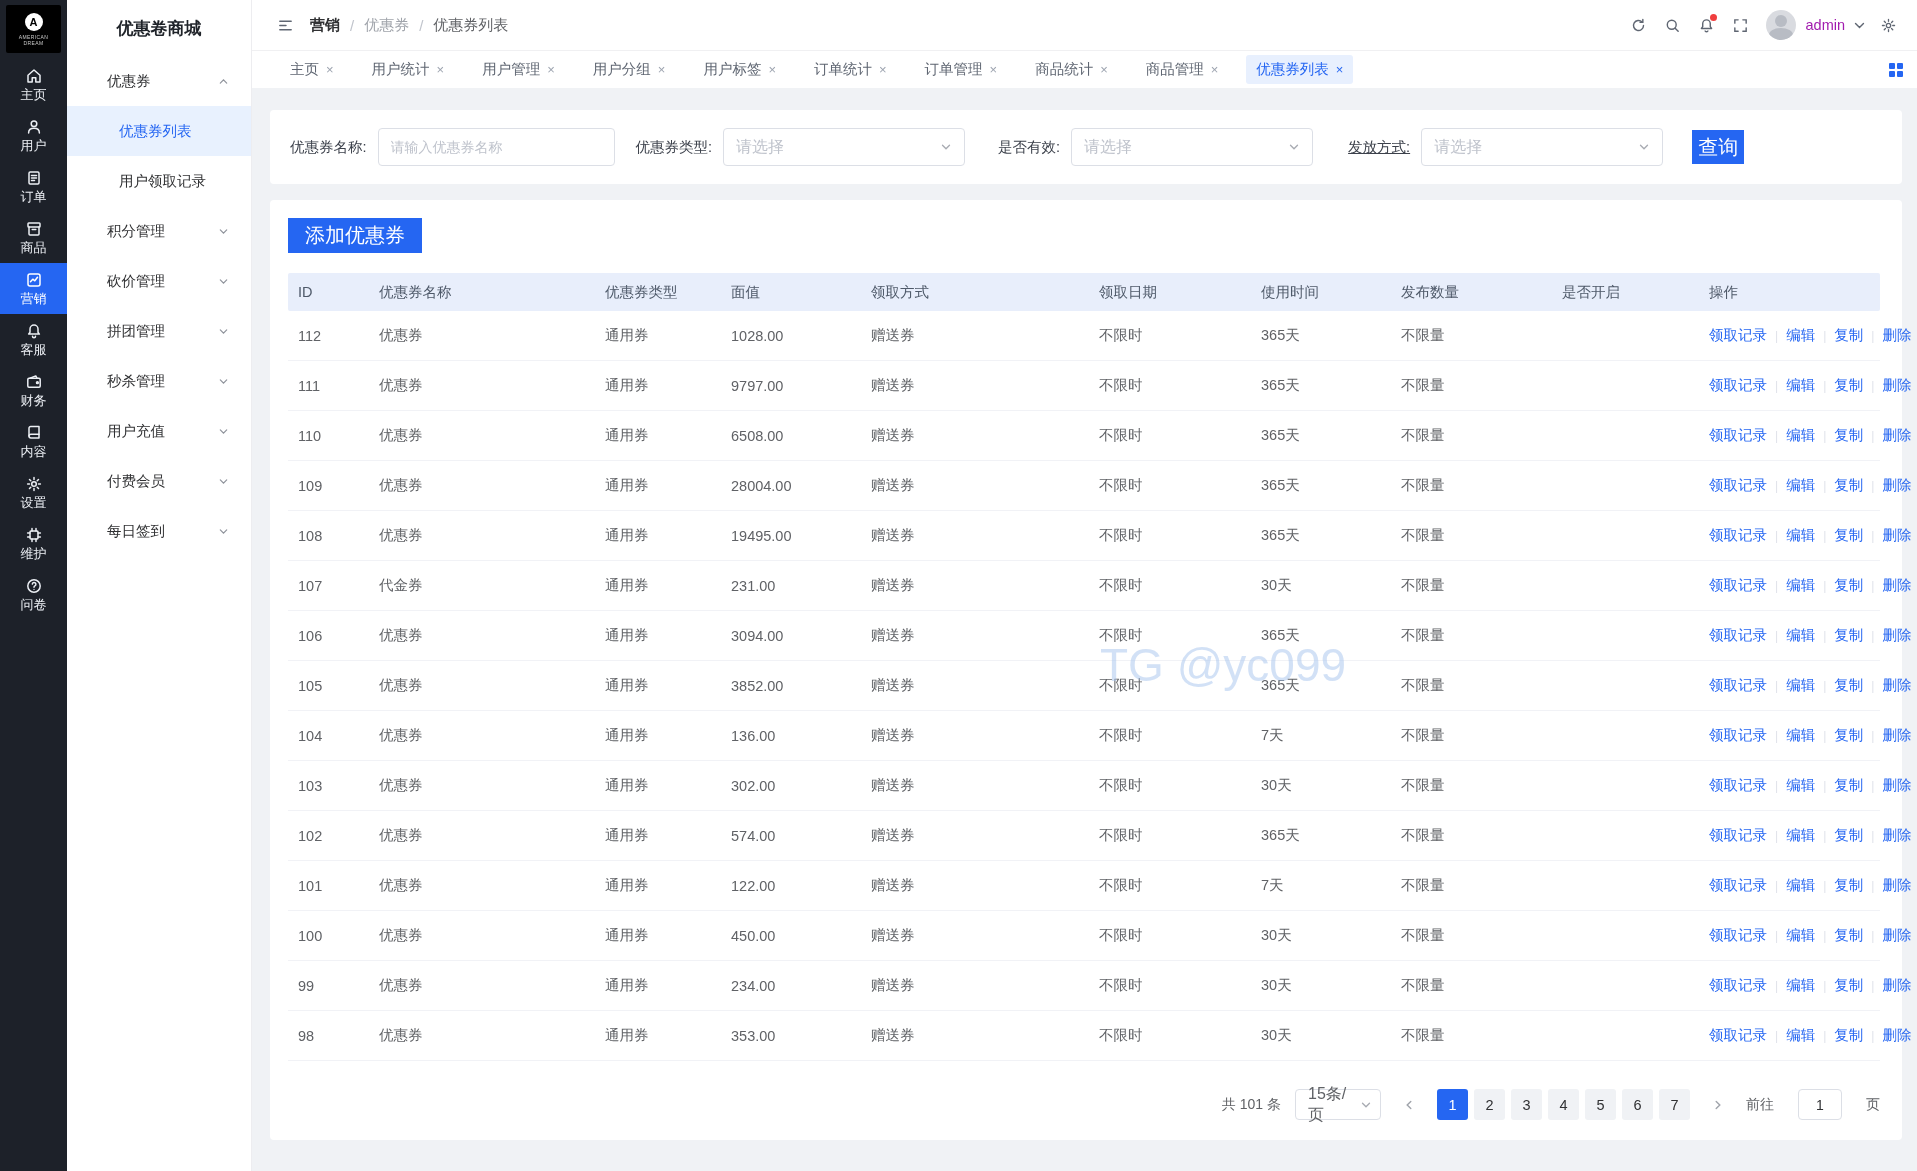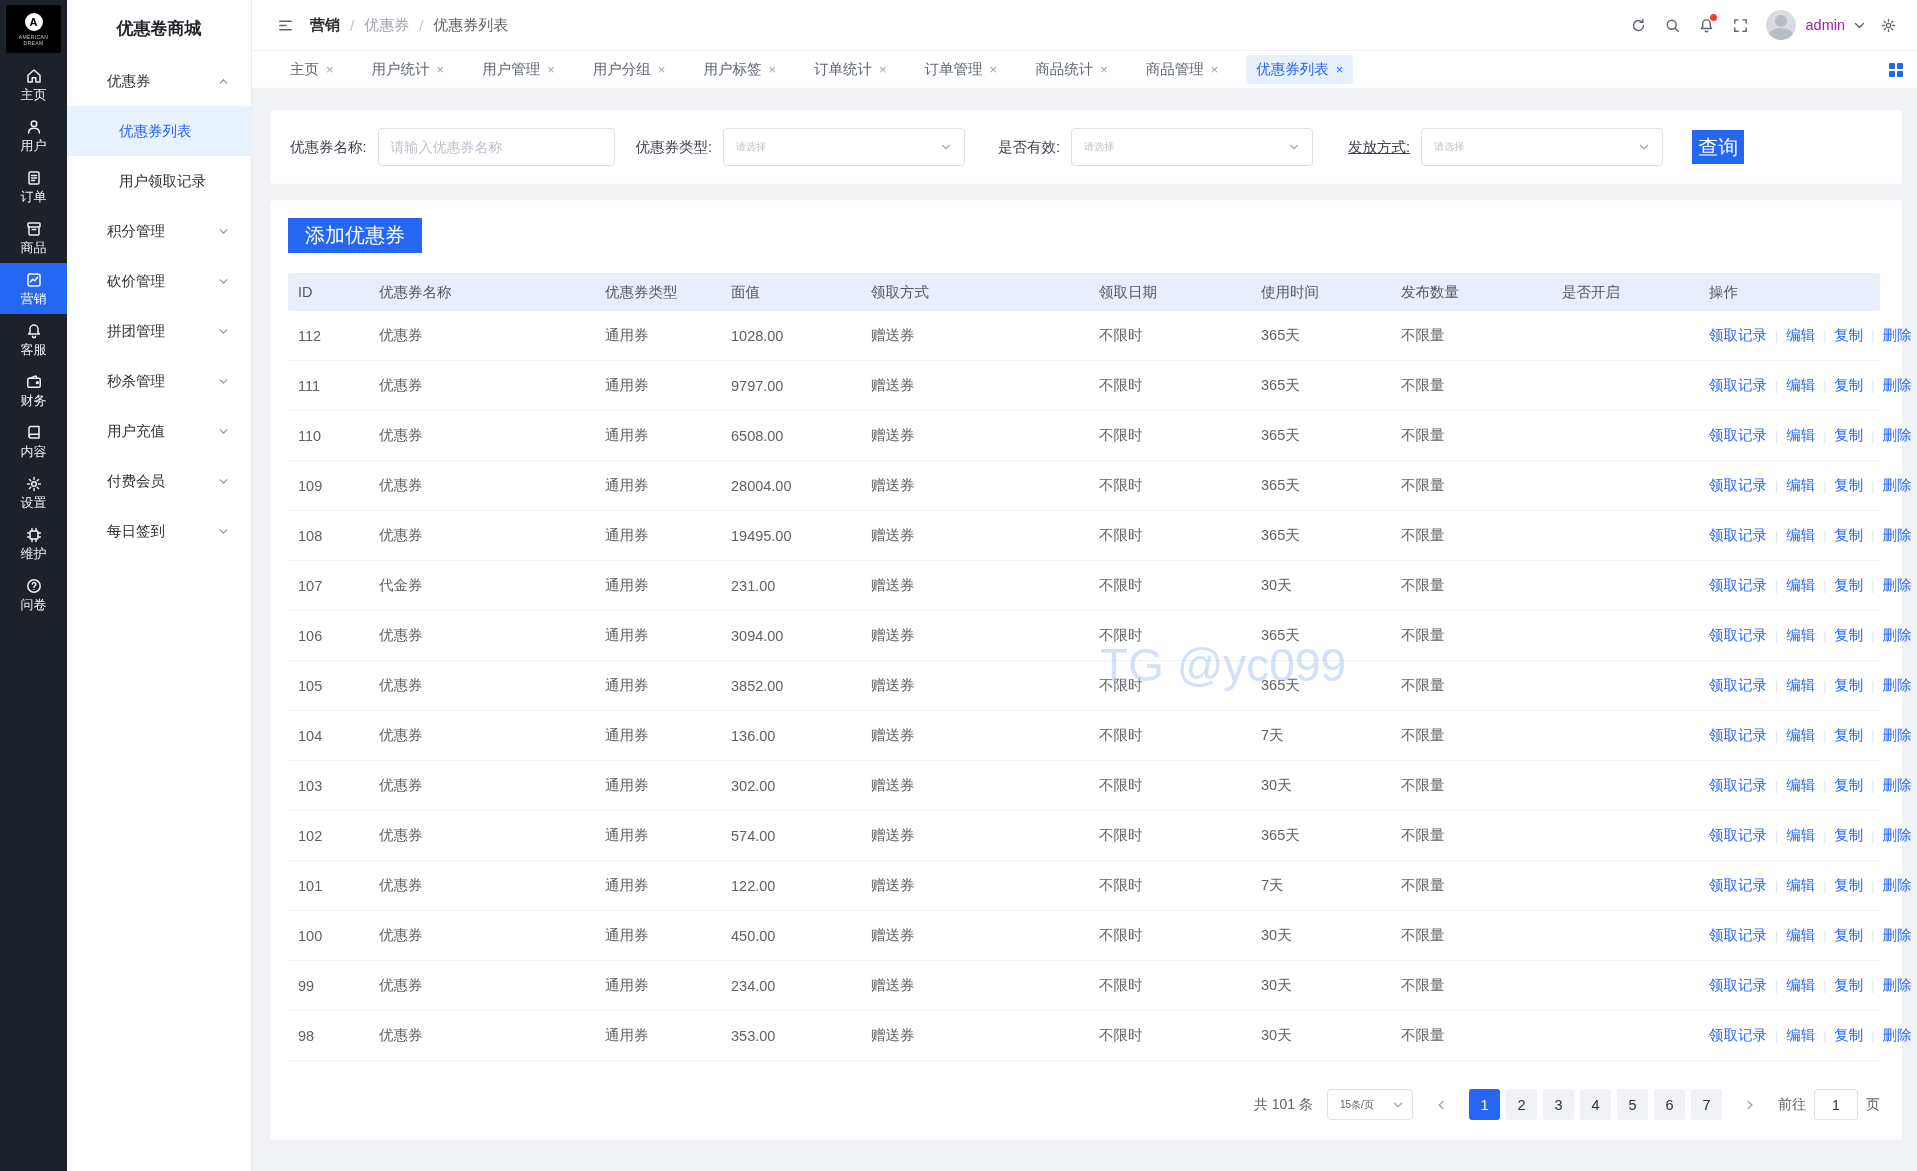--- a/index.html
+++ b/index.html
@@ -64,21 +64,21 @@
   .content { flex:1; padding:22px 15px 0 18px; position:relative; overflow:hidden; }
 
   
   .filter-card { background:#fff; border-radius:4px; height:74px; display:flex; align-items:center; padding:0 20px; }
   .f-label { font-size:14.5px; color:#3c414b; margin-right:11px; white-space:nowrap; }
   .f-input { width:237px; height:38px; border:1px solid #dcdfe6; border-radius:4px; padding:0 12px;
     font-size:14px; color:#303133; outline:none; font-family:inherit; }
   .f-input::placeholder { color:#bfc3cc; }
   .select { height:38px; border:1px solid #dcdfe6; border-radius:4px; display:flex; align-items:center;
     padding:0 12px; cursor:pointer; background:#fff; }
-  .select .ph { color:#bfc3cc; font-size:10px; flex:1; }
+  .select .ph { color:#bfc3cc; font-size:16px; flex:1; }
   .select .chev { width:12px; height:12px; color:#a8abb2; display:flex; }
   .select svg { width:12px; height:12px; }
   .w242 { width:242px; }
   .btn-primary { background:#2566f2; color:#fff; border:none; border-radius:0; font-size:20px;
     cursor:pointer; font-family:inherit; }
   .search-btn { width:52px; height:34px; margin-left:29px; }
   .ml21 { margin-left:21px; } .ml33 { margin-left:33px; } .ml35 { margin-left:35px;text-decoration:underline; }
 
   
   .table-card { background:#fff; border-radius:4px; margin-top:16px; padding:18px 22px 20px 18px; }
@@ -100,21 +100,21 @@
   .pg-total { font-size:14px; color:#606266; }
   .pg-size { width:86px; height:31px; padding:0 8px 0 12px; }
   .pg-size .ph { color:#606266; }
   .pg-arrow { width:28px; height:31px; display:flex; align-items:center; justify-content:center;
     color:#a0a4ab; cursor:pointer; }
   .pg-arrow svg { width:12px; height:12px; }
   .pages { display:flex; gap:6px; }
   .page-btn { min-width:31px; height:31px; border:none; border-radius:3px; background:#f0f2f5;
     font-size:14.5px; color:#303133; cursor:pointer; font-family:inherit; }
   .page-btn.active { background:#2566f2; color:#fff; }
-  .goto { display:flex; align-items:center; gap:8px; font-size:14px; color:#606266; }
+  .goto { display:flex; align-items:center; gap:24px; font-size:14px; color:#606266; }
   .goto-input { width:44px; height:31px; border:1px solid #dcdfe6; border-radius:4px; text-align:center;
     font-size:14px; color:#303133; outline:none; font-family:inherit; }
 
   .watermark { position:absolute; left:848px; top:550px; font-size:46px; color:rgba(165,195,238,.5);
     pointer-events:none; z-index:5; white-space:nowrap; }
 </style>
 </head>
 <body>
 
 <div class="app">

